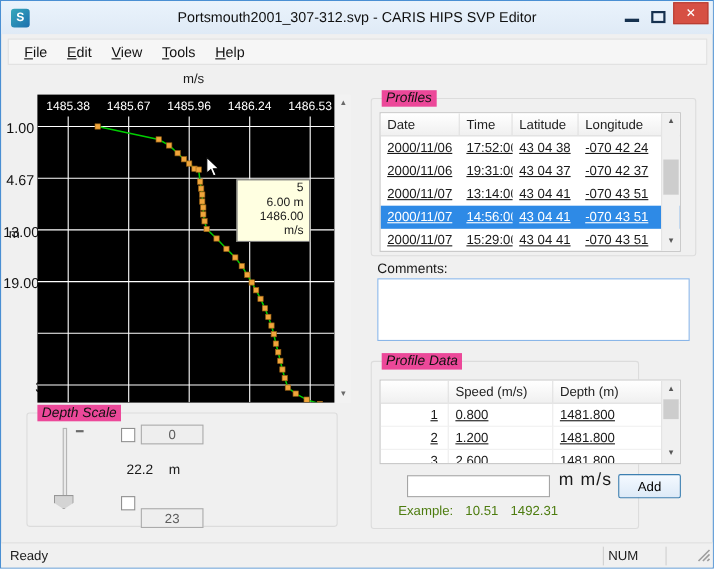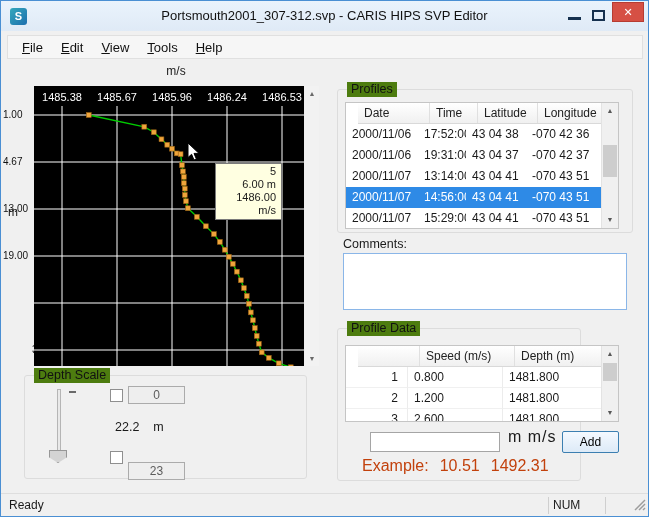--- a/index.html
+++ b/index.html
@@ -33,36 +33,36 @@
   .menu-item > span { display:inline-block; }
   .menu-item > span::first-letter { text-decoration:underline; }
 
   
   .x-unit { position:absolute; left:155px; top:63px; width:40px; text-align:center; font-size:12px; }
   .y-unit { position:absolute; left:7px; top:204px; font-size:12px; }
   .chart { position:absolute; left:33px; top:85px; width:270px; height:280px; background:#000; overflow:hidden; }
   .chart svg { display:block; }
   .xtick { position:absolute; top:5px; width:46px; text-align:center; color:#fff; font-size:11px; }
   .xt0{left:5px;} .xt1{left:60px;} .xt2{left:115px;} .xt3{left:170px;} .xt4{left:225px;}
-  .ytick { position:absolute; left:2px; width:28px; text-align:left; font-size:10px; color:#111; }
+  .ytick { position:absolute; left:2px; width:28px; text-align:right; font-size:13px; color:#111; }
   .yt0{top:108px;} .yt1{top:155px;} .yt2{top:202px;} .yt3{top:249px;} .yt4{top:296px;margin-left:40px;} .yt5{top:343px;margin-left:29px;}
   .tooltip { position:absolute; left:214px; top:162px; width:67px; background:#ffffe1;
              border:1px solid #7a7a7a; font-size:11px; line-height:13px; text-align:right;
              padding:1px 5px 2px 2px; z-index:5; }
   .cursor { position:absolute; left:186px; top:141px; z-index:6; }
 
   .chart-scroll { position:absolute; left:304px; top:85px; width:14px; height:280px; background:#f2f2f2; }
   .cs-up, .cs-dn { position:absolute; left:0; width:14px; height:15px; text-align:center;
                    font-size:7px; color:#6a6a6a; line-height:15px; background:#f2f2f2; }
   .cs-up { top:0; } .cs-dn { bottom:0; }
 
   
   .group { position:absolute; border:1px solid #dcdcdc; border-radius:3px; }
-  .group-label { position:absolute; left:9px; top:-8px; background:#4d7c0f; padding:0 4px;
-                 font-size:12.5px; color:#111; line-height:15px; white-space:nowrap; }
+  .group-label { position:absolute; left:9px; top:-8px; background:#ec4899; padding:0 4px;
+                 font-size:12.5px; color:#111; line-height:15px; white-space:nowrap;font-style:italic; }
 
   
   .g-depth { left:23px; top:374px; width:283px; height:104px; }
   .slider-groove { position:absolute; left:32px; top:13px; width:4px; height:66px;
                    background:#e9e9e9; border:1px solid #b5b5b5; }
   .slider-tick { position:absolute; left:44px; top:15px; width:7px; height:2px; background:#6a6a6a; }
   .slider-thumb { position:absolute; left:24px; top:74px; width:18px; height:13px; background:#d4d4d4;
                   border:1px solid #979797;
                   clip-path:polygon(0 0,100% 0,100% 55%,50% 100%,0 55%); }
   .checkbox { position:absolute; width:13px; height:13px; background:#fff; border:1px solid #8f8f8f; }
@@ -74,24 +74,24 @@
 
   
   .g-profiles { left:336px; top:88px; width:296px; height:144px; }
   .g-pdata    { left:336px; top:327px; width:244px; height:153px; }
 
   .table { position:absolute; background:#fff; border:1px solid #c5c5c5; overflow:hidden; }
   .t-profiles { left:7px; top:12px; width:274px; height:127px; }
   .t-pdata    { left:7px; top:16px; width:274px; height:77px; }
 
   .thead { display:grid; height:21px; line-height:20px; font-size:12px; color:#222;
-           background:linear-gradient(#ffffff,#f0f0f0); border-bottom:1px solid #d9d9d9;margin-left:12px; }
+           background:linear-gradient(#ffffff,#f0f0f0); border-bottom:1px solid #d9d9d9; }
   .thead > div { padding-left:6px; border-right:1px solid #e0e0e0; overflow:hidden; white-space:nowrap; }
   .trow { display:grid; height:21px; line-height:21px; font-size:12px; color:#1a1a1a; }
-  .trow > div { padding-left:6px; overflow:hidden; white-space:nowrap; }
+  .trow > div { padding-left:6px; overflow:hidden; white-space:nowrap;text-decoration:underline; }
   .cols-prof { grid-template-columns:72px 48px 60px 77px; }
   .cols-pd   { grid-template-columns:62px 95px 100px; }
   .trow.selected { background:#2e8ae6; color:#fff; }
   .t-pdata .trow > div { border-right:1px solid #ececec; border-bottom:1px solid #f0f0f0; }
   .cell-num { text-align:right; padding-right:9px !important; }
 
   .vscroll { position:absolute; right:0; top:0; bottom:0; width:17px; background:#f0f0f0;
              border-left:1px solid #e3e3e3; }
   .vs-up, .vs-dn { position:absolute; left:0; width:16px; height:16px; text-align:center;
                    font-size:7px; line-height:16px; color:#575757; }
@@ -106,21 +106,21 @@
                   border:1px solid #8ab6e8; resize:none; font-family:"Liberation Sans",sans-serif; font-size:12px; }
 
   
   .entry-input { position:absolute; left:32px; top:103px; width:130px; height:20px; background:#fff;
                  border:1px solid #a5a5a5; font-size:12px; padding:0 4px;
                  font-family:"Liberation Sans",sans-serif; }
   .unit-label { position:absolute; left:170px; top:99px; font-size:16px; letter-spacing:1px; }
   .add-btn { position:absolute; left:224px; top:102px; width:57px; height:22px;
              background:linear-gradient(#f4f9ff,#ddeaf7); border:1px solid #3c7fb1; border-radius:2px;
              font-size:12px; text-align:center; line-height:20px; color:#000; }
-  .example { position:absolute; left:24px; top:128px; font-size:16px; display:flex; gap:11px; color:#c2410c; }
+  .example { position:absolute; left:24px; top:128px; font-size:12px; display:flex; gap:11px; color:#4d7c0f; }
 
   
   .statusbar { position:absolute; left:0; right:0; bottom:0; height:23px; background:#f0f0f0;
                border-top:1px solid #dedede; font-size:12px; }
   .status-ready { position:absolute; left:8px; top:4px; }
   .status-num { position:absolute; left:552px; top:4px; width:50px; }
   .sb-div { position:absolute; top:3px; width:1px; height:17px; background:#cfcfcf; }
   .sbd1 { left:547px; } .sbd2 { left:604px; }
   .grip { position:absolute; right:2px; bottom:2px; }
 </style>
@@ -255,21 +255,21 @@
       <div class="thead cols-prof">
         <div>Date</div>
         <div>Time</div>
         <div>Latitude</div>
         <div>Longitude</div>
       </div>
       <div class="trow cols-prof">
         <div>2000/11/06</div>
           <div>17:52:00</div>
           <div>43 04 38</div>
-          <div>-070 42 36</div>
+          <div>-070 42 24</div>
       </div>
       <div class="trow cols-prof">
         <div>2000/11/06</div>
           <div>19:31:00</div>
           <div>43 04 37</div>
           <div>-070 42 37</div>
       </div>
       <div class="trow cols-prof">
         <div>2000/11/07</div>
           <div>13:14:00</div>

